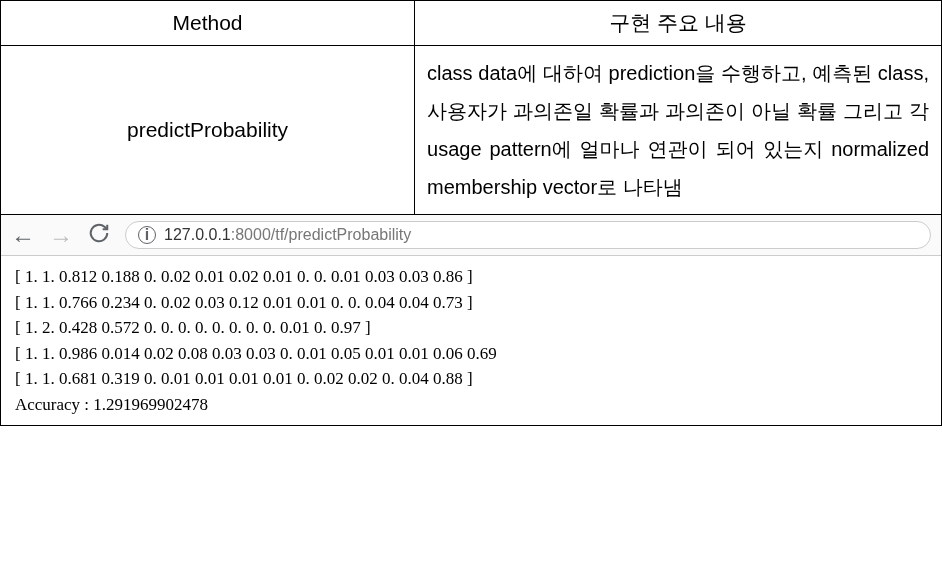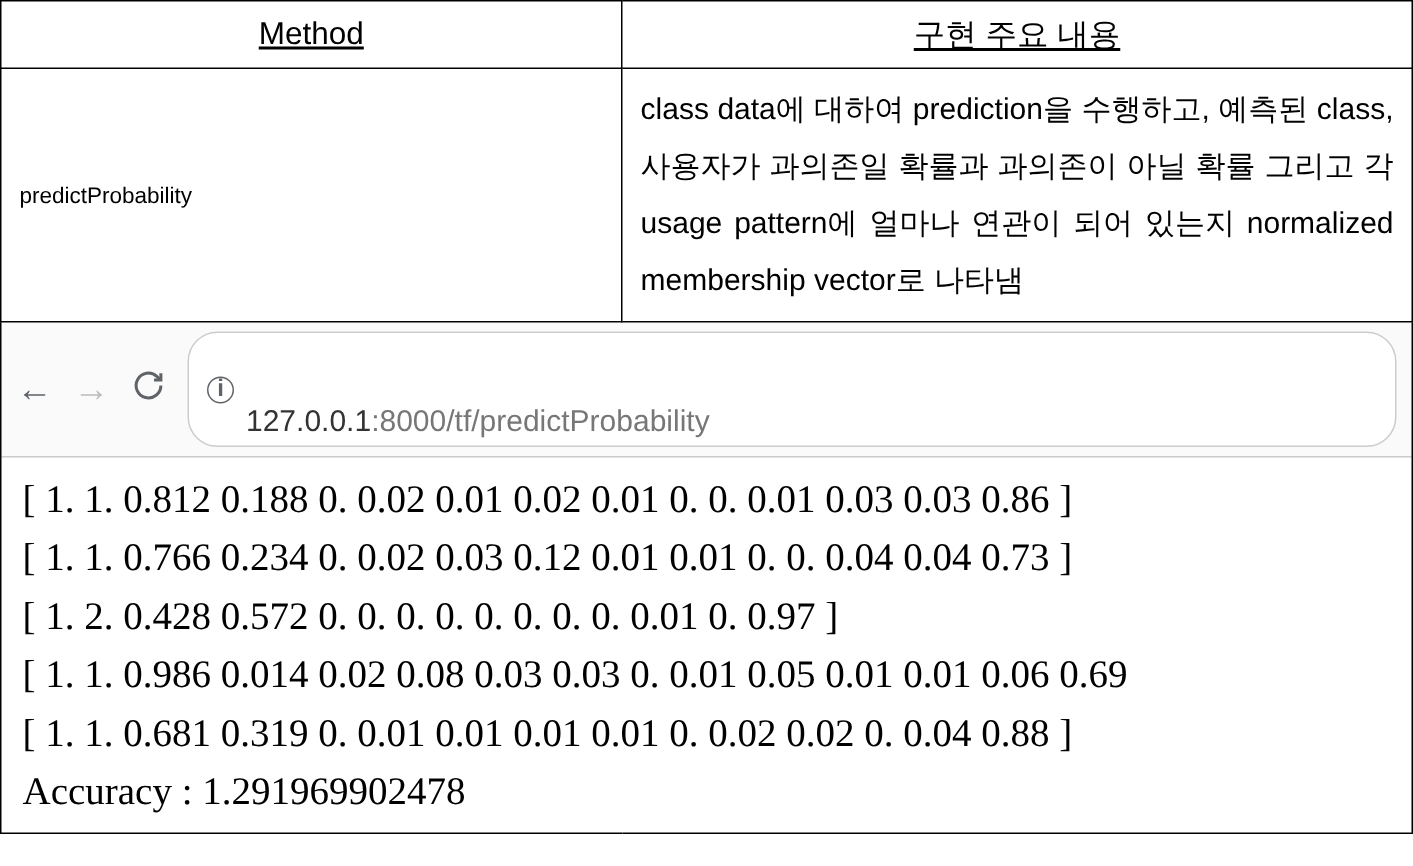--- a/index.html
+++ b/index.html
@@ -21,24 +21,24 @@
     .outer-table td, .outer-table th {
       border: 1.5px solid #000;
       padding: 8px 12px;
       vertical-align: middle;
     }
     .header-cell {
       text-align: center;
       font-size: 21px;
       font-weight: normal;
       padding: 10px;
-      text-decoration: underline;
     }
     .method-cell {
-      font-size: 15px;
+      text-align: center;
+      font-size: 21px;
       width: 44%;
       vertical-align: middle;
     }
     .desc-cell {
       font-size: 20px;
       line-height: 1.9;
       text-align: justify;
       padding: 10px 14px;
       width: 56%;
     }
@@ -84,34 +84,33 @@
       border-radius: 50%;
       width: 18px;
       height: 18px;
       display: flex;
       align-items: center;
       justify-content: center;
       font-weight: bold;
       line-height: 1;
     }
     .url-text {
-      font-size: 20px;
+      font-size: 16px;
       color: #333;
-      margin-top: 44px;
     }
     .url-host {
       color: #333;
     }
     .url-port-path {
       color: #777;
     }
     .output-area {
       padding: 8px 14px;
       font-family: "Times New Roman", serif;
-      font-size: 26px;
+      font-size: 17px;
       line-height: 1.5;
       color: #000;
       white-space: nowrap;
       overflow: hidden;
     }
     .output-line {
       display: block;
     }
   </style>
 </head>

